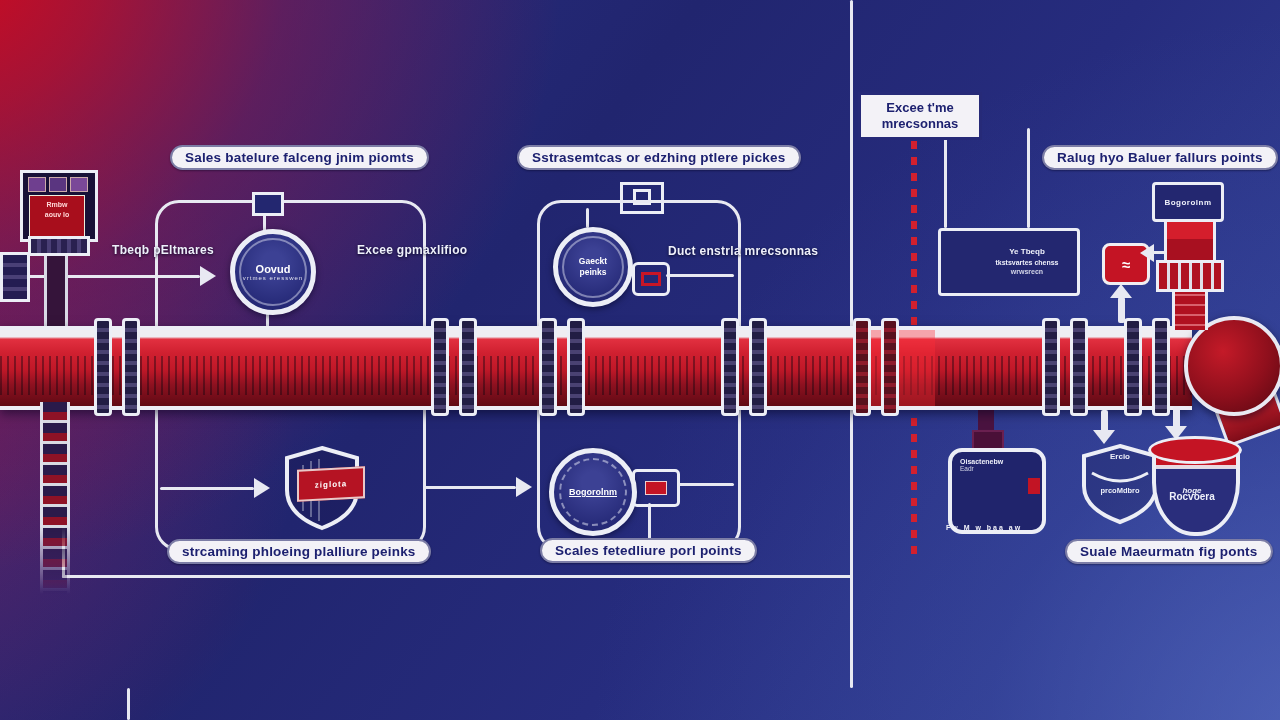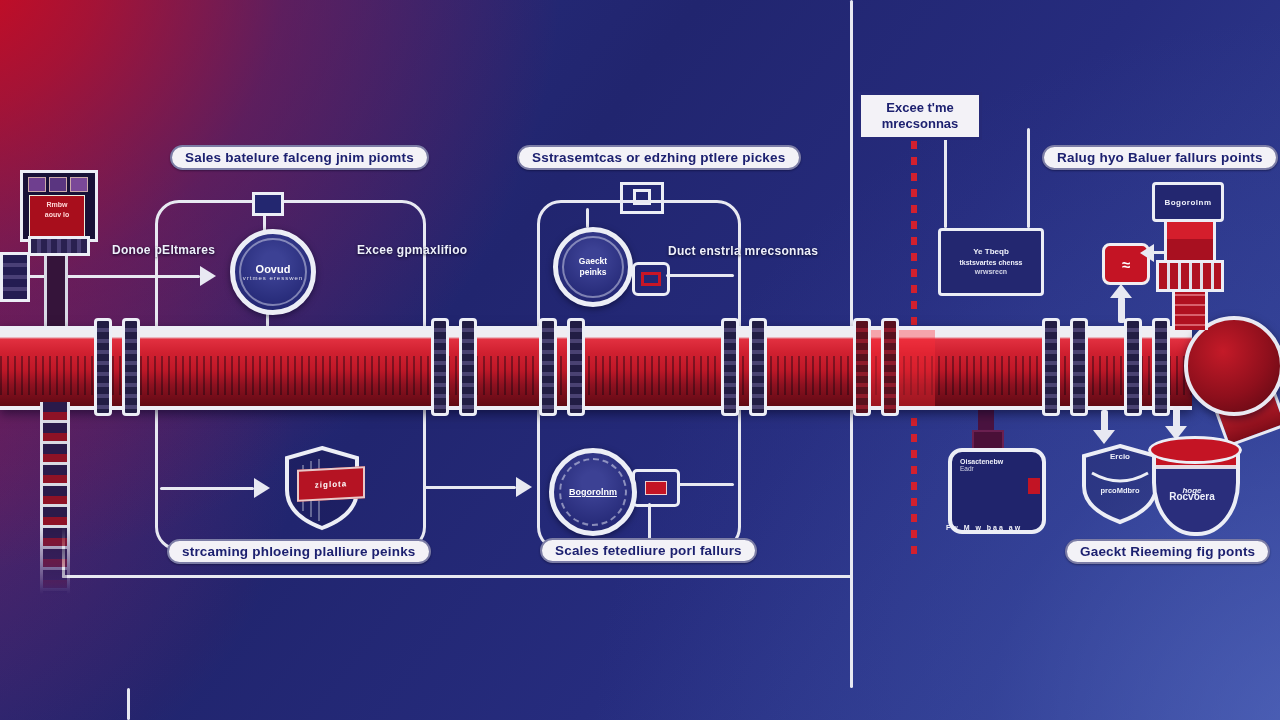--- a/index.html
+++ b/index.html
@@ -140,21 +140,21 @@
   </div>
   <div class="ln" style="left:666px;top:274px;width:68px;height:3px;z-index:1"></div>
 
   <div class="abs" style="left:858px;top:92px;width:118px;height:42px;z-index:9;
       background:#f3f2f7;border:3px solid #262a78;color:#1d2170;font-weight:bold;font-size:13px;
       display:flex;flex-direction:column;align-items:center;justify-content:center;line-height:1.2;">
     <div>Excee t'me</div>
     <div>mrecsonnas</div>
   </div>
   <div class="abs whitebox" style="left:938px;top:228px;width:100px;height:62px;z-index:8;border-radius:4px;
-      display:flex;flex-direction:column;align-items:center;justify-content:center;color:#eef0fa;font-weight:bold;text-align:center;line-height:1.35;">
+      display:flex;flex-direction:column;align-items:center;justify-content:center;color:#eef0fa;font-weight:bold;text-align:center;line-height:1.35;padding-left:36px;">
     <div style="font-size:8px">Ye Tbeqb</div>
     <div style="font-size:7px">tkstsvartes chenss</div>
     <div style="font-size:7px;opacity:.85">wrwsrecn</div>
   </div>
 
   <div class="abs" style="left:1102px;top:243px;width:42px;height:36px;z-index:8;
       background:#c41424;border:3px solid #f0eef2;border-radius:8px;display:flex;align-items:center;justify-content:center;
       color:#fff;font-size:15px;font-weight:bold;">
     <span>≈</span>
   </div>
@@ -225,20 +225,20 @@
   </div>
   <div class="abs" style="left:1148px;top:436px;width:88px;height:22px;z-index:8;
       background:#c41424;border:3px solid #eceef6;border-radius:50%;"></div>
   <div class="shield-text" style="left:1158px;top:491px;width:68px;font-size:10px;">Rocvoera</div>
   <div class="shield-text" style="left:1158px;top:486px;width:68px;font-size:8px;font-style:italic;">hoge</div>
 
   <div class="pill" style="left:517px;top:145px;">Sstrasemtcas or edzhing ptlere pickes</div>
   <div class="pill" style="left:170px;top:145px;">Sales batelure falceng jnim piomts</div>
   <div class="pill" style="left:167px;top:539px;">strcaming phloeing plalliure peinks</div>
   <div class="pill" style="left:1042px;top:145px;">Ralug hyo Baluer fallurs points</div>
-  <div class="pill" style="left:540px;top:538px;">Scales fetedliure porl fallurs</div>
-  <div class="pill" style="left:1065px;top:539px;">Gaeckt Rieeming fig ponts</div>
-
-  <div class="ann" style="left:112px;top:243px;">Donoe pEltmares</div>
+  <div class="pill" style="left:540px;top:538px;">Scales fetedliure porl points</div>
+  <div class="pill" style="left:1065px;top:539px;">Suale Maeurmatn fig ponts</div>
+
+  <div class="ann" style="left:112px;top:243px;">Tbeqb pEltmares</div>
   <div class="ann" style="left:357px;top:243px;">Excee gpmaxlifioo</div>
   <div class="ann" style="left:668px;top:244px;">Duct enstrla mrecsonnas</div>
 
 </div>
 
 </body></html>

